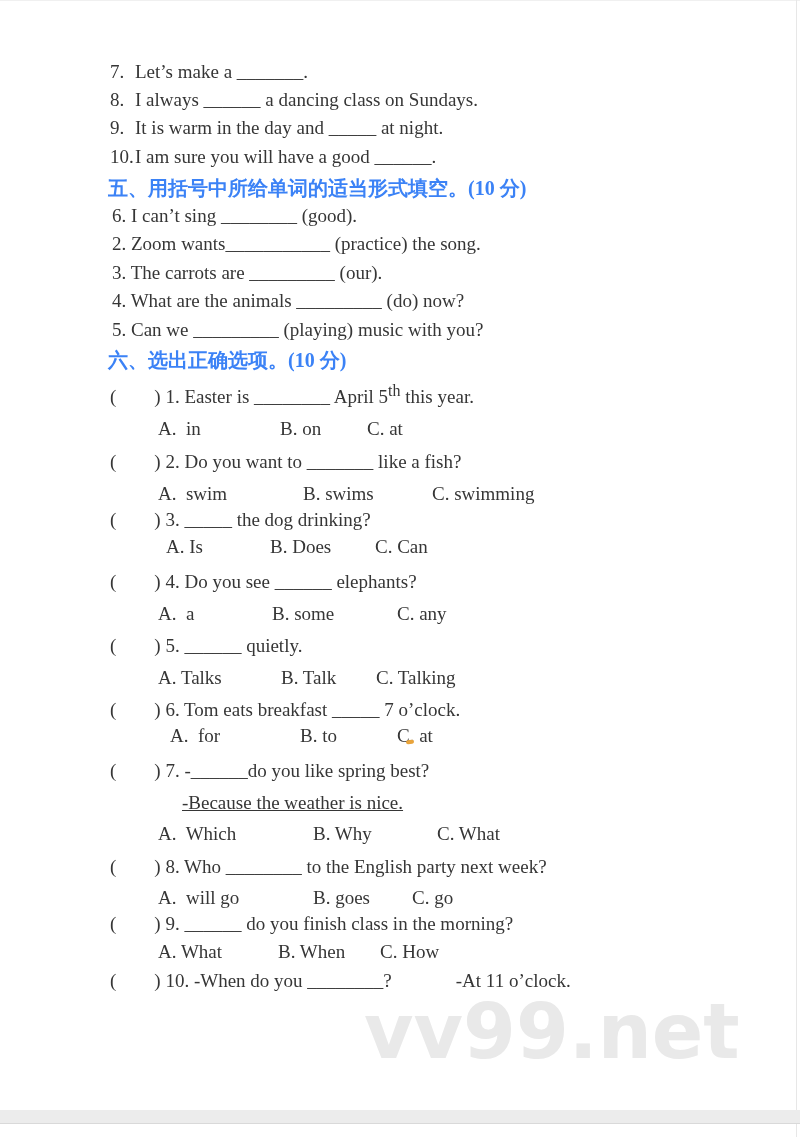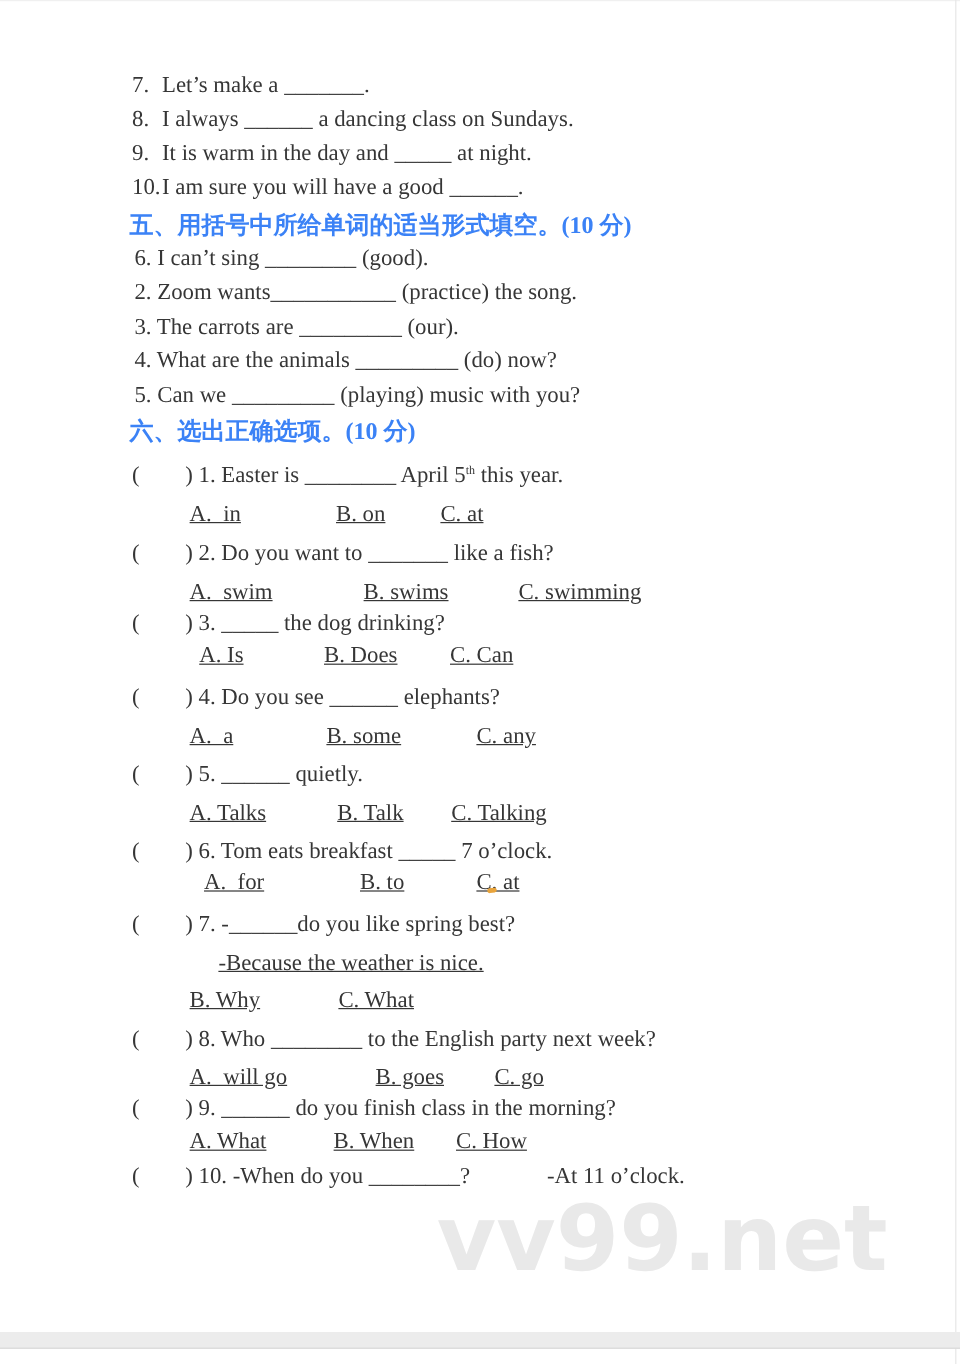--- a/index.html
+++ b/index.html
@@ -3,23 +3,23 @@
 <meta charset="utf-8">
 <style>
   html,body{margin:0;padding:0;}
   body{
     width:800px;height:1137px;position:relative;background:#ffffff;overflow:hidden;
     font-family:"Liberation Serif", serif;color:#363636;
   }
   .line{position:absolute;font-size:19px;line-height:24px;white-space:pre;color:#363636;}
   .hdr{position:absolute;font-size:20px;line-height:26px;font-weight:bold;color:#3b82f6;white-space:pre;}
   .inum{display:inline-block;width:25px;}
-  .sup{font-size:10px;vertical-align:super;line-height:0;}
+  .sup{font-size:16px;vertical-align:super;line-height:0;}
   .opts{display:flex;}
-  .opt{display:inline-block;white-space:pre;position:relative;text-decoration:underline;}
+  .opt{display:inline-block;white-space:pre;position:relative;}
   .subline{position:absolute;font-size:19px;line-height:24px;white-space:pre;color:#363636;text-decoration:underline;}
   .watermark{
     position:absolute;left:364px;top:994px;line-height:1;
     font-family:"DejaVu Sans", sans-serif;font-weight:bold;font-size:76px;
     color:#e9e9e9;letter-spacing:0;
   }
   .top-edge{position:absolute;top:0;left:0;width:800px;height:1px;background:#f0f0f0;}
   .right-edge{position:absolute;top:0;right:3px;width:1px;height:1137px;background:#e7e7e7;}
   .bottom-band{position:absolute;left:0;top:1110px;width:800px;height:13px;background:#ececec;border-bottom:1px solid #d9d9d9;}
   .pen-mark{position:absolute;left:9px;top:16px;width:8px;height:4px;background:#e9a43b;border-radius:2px;transform:rotate(-8deg);}
@@ -82,20 +82,21 @@
 <div class="line" style="top:698px;left:110px">(        ) 6. Tom eats breakfast _____ 7 o’clock.</div>
 <div class="line opts" style="top:724px;left:170px">
   <span class="opt" style="width:130px">A.  for</span>
   <span class="opt" style="width:97px">B. to</span>
   <span class="opt">C. at<span class="pen-mark"></span></span>
 </div>
 
 <div class="line" style="top:759px;left:110px">(        ) 7. -______do you like spring best?</div>
 <div class="subline" style="top:791px;left:182px">-Because the weather is nice.</div>
 <div class="line opts" style="top:822px;left:158px">
+  <span class="opt" style="width:155px">A.  Which</span>
   <span class="opt" style="width:124px">B. Why</span>
   <span class="opt">C. What</span>
 </div>
 
 <div class="line" style="top:855px;left:110px">(        ) 8. Who ________ to the English party next week?</div>
 <div class="line opts" style="top:886px;left:158px">
   <span class="opt" style="width:155px">A.  will go</span>
   <span class="opt" style="width:99px">B. goes</span>
   <span class="opt">C. go</span>
 </div>

